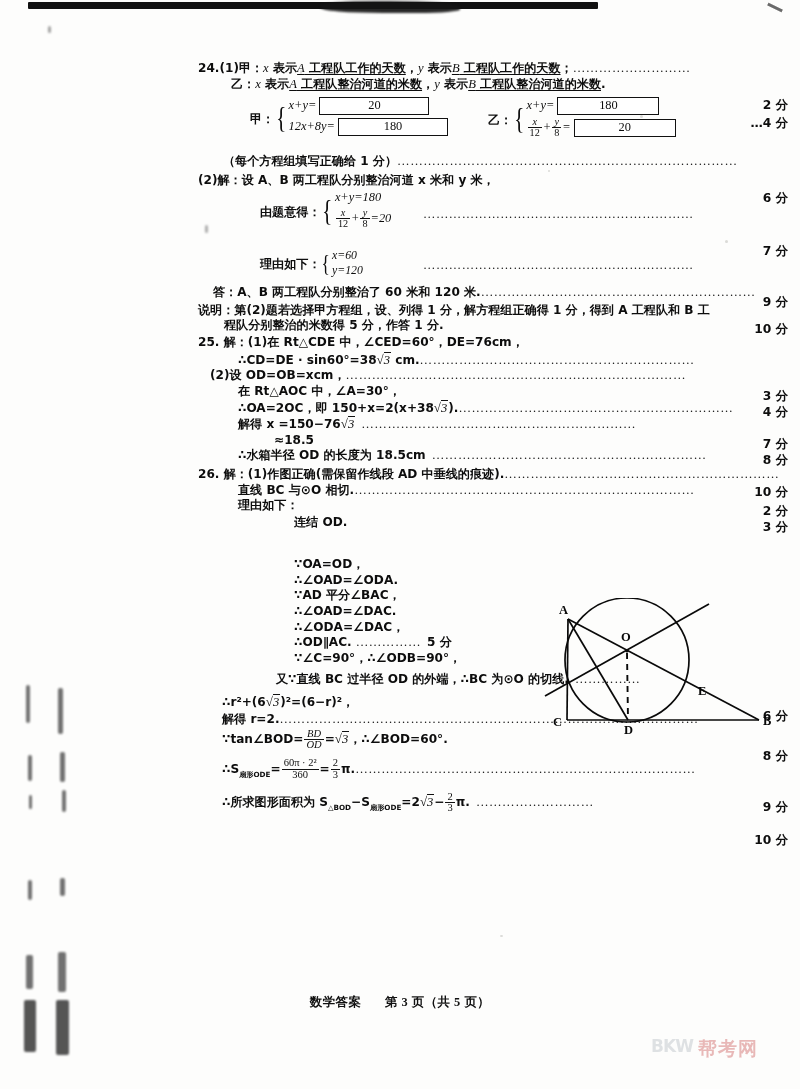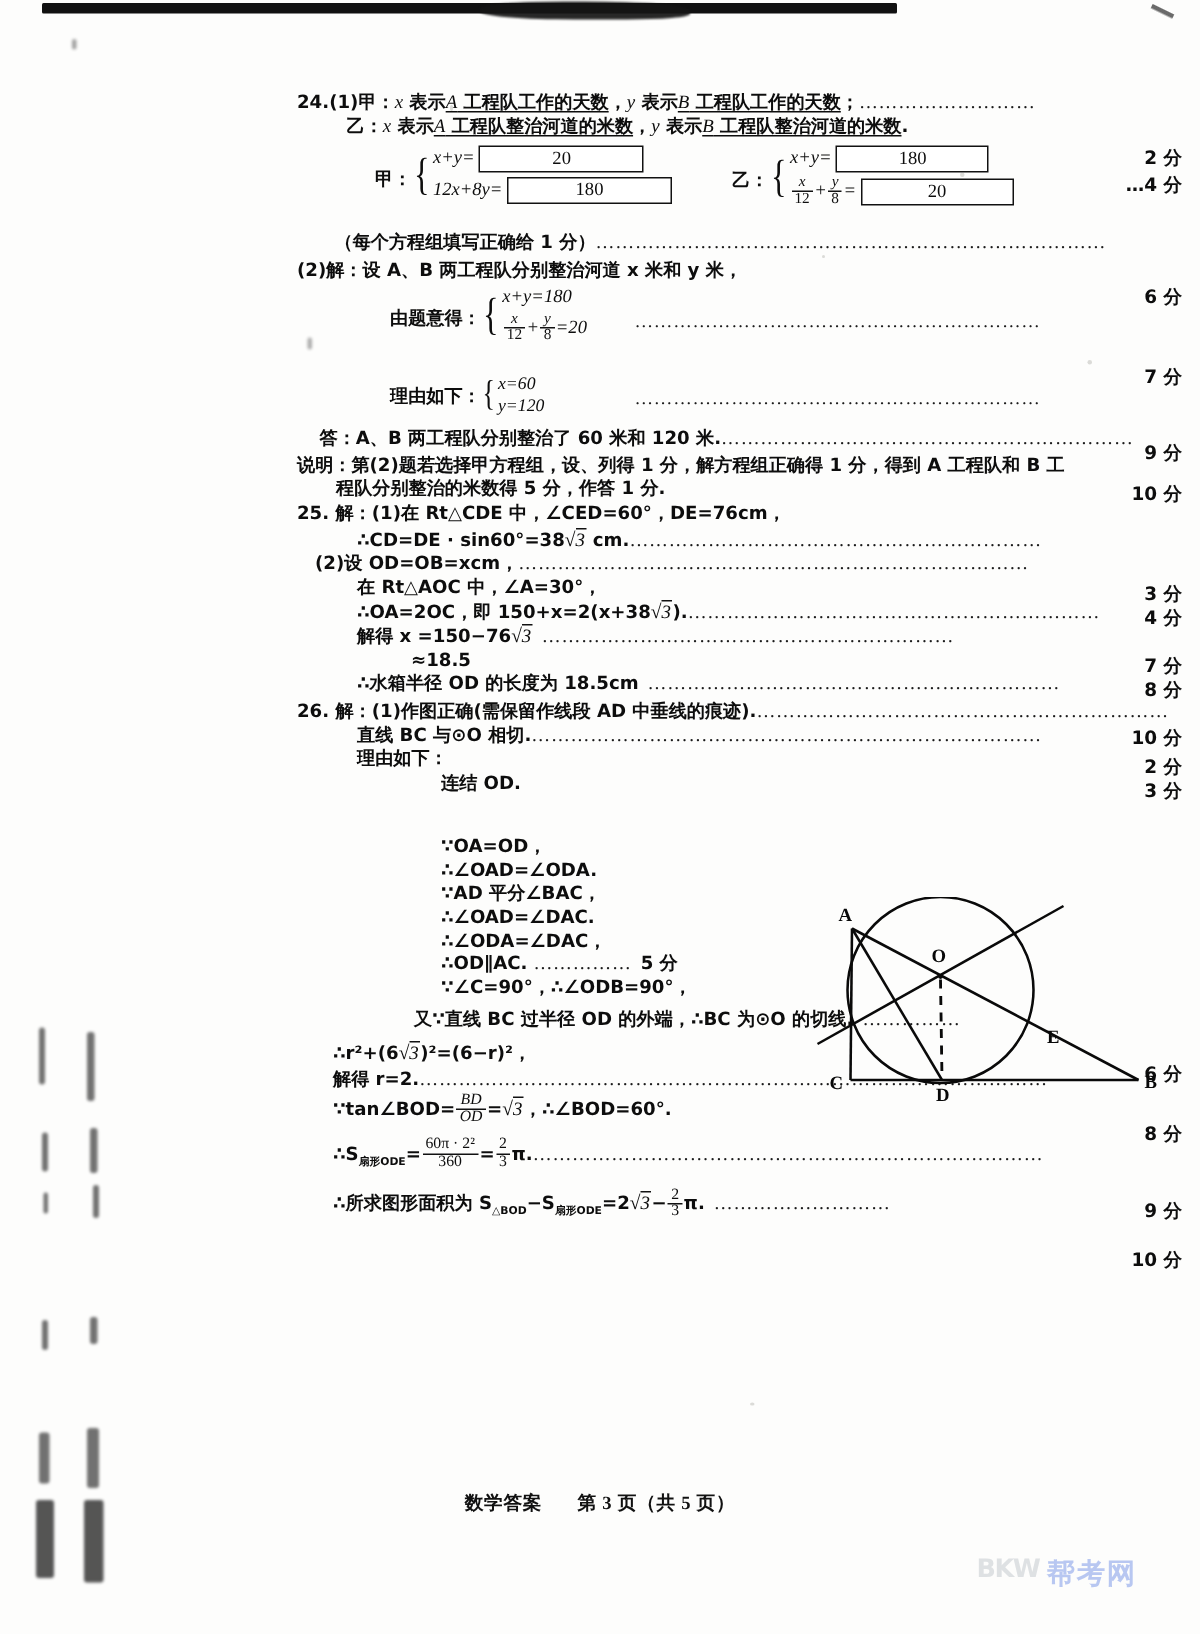--- a/index.html
+++ b/index.html
@@ -149,21 +149,21 @@
     display:flex;align-items:flex-start;gap:5px;
     opacity:.30;
   }
   .wm-logo{
     font-family:"DejaVu Sans",sans-serif;
     font-weight:bold;font-size:17px;color:#9aa3ad;
     letter-spacing:-1px;
   }
   .wm-cn{
     font-family:"DejaVu Sans",sans-serif;font-weight:bold;font-size:19px;
-    color:#1d4ed8;letter-spacing:1px;
+    color:#b91c1c;letter-spacing:1px;
   }
 </style>
 </head>
 <body>
 
 <div class="page">
 
   <div class="scan-top-bar"></div>
   <div class="scan-top-blob"></div>
   <div class="scan-top-tick"></div>

